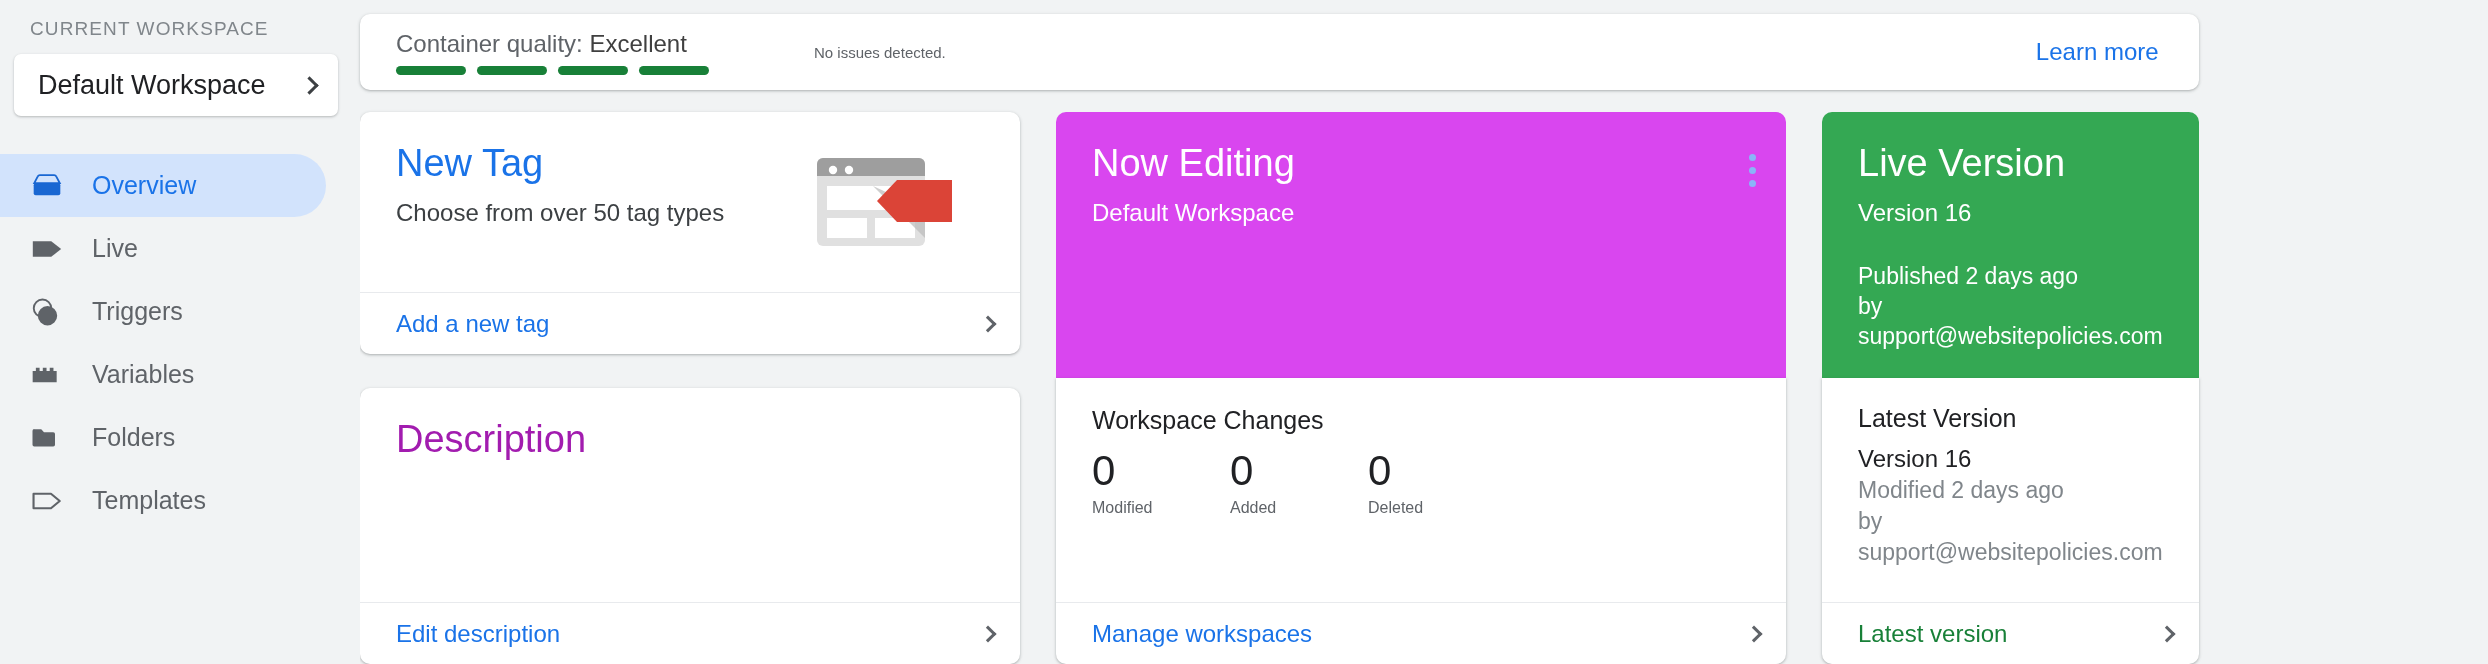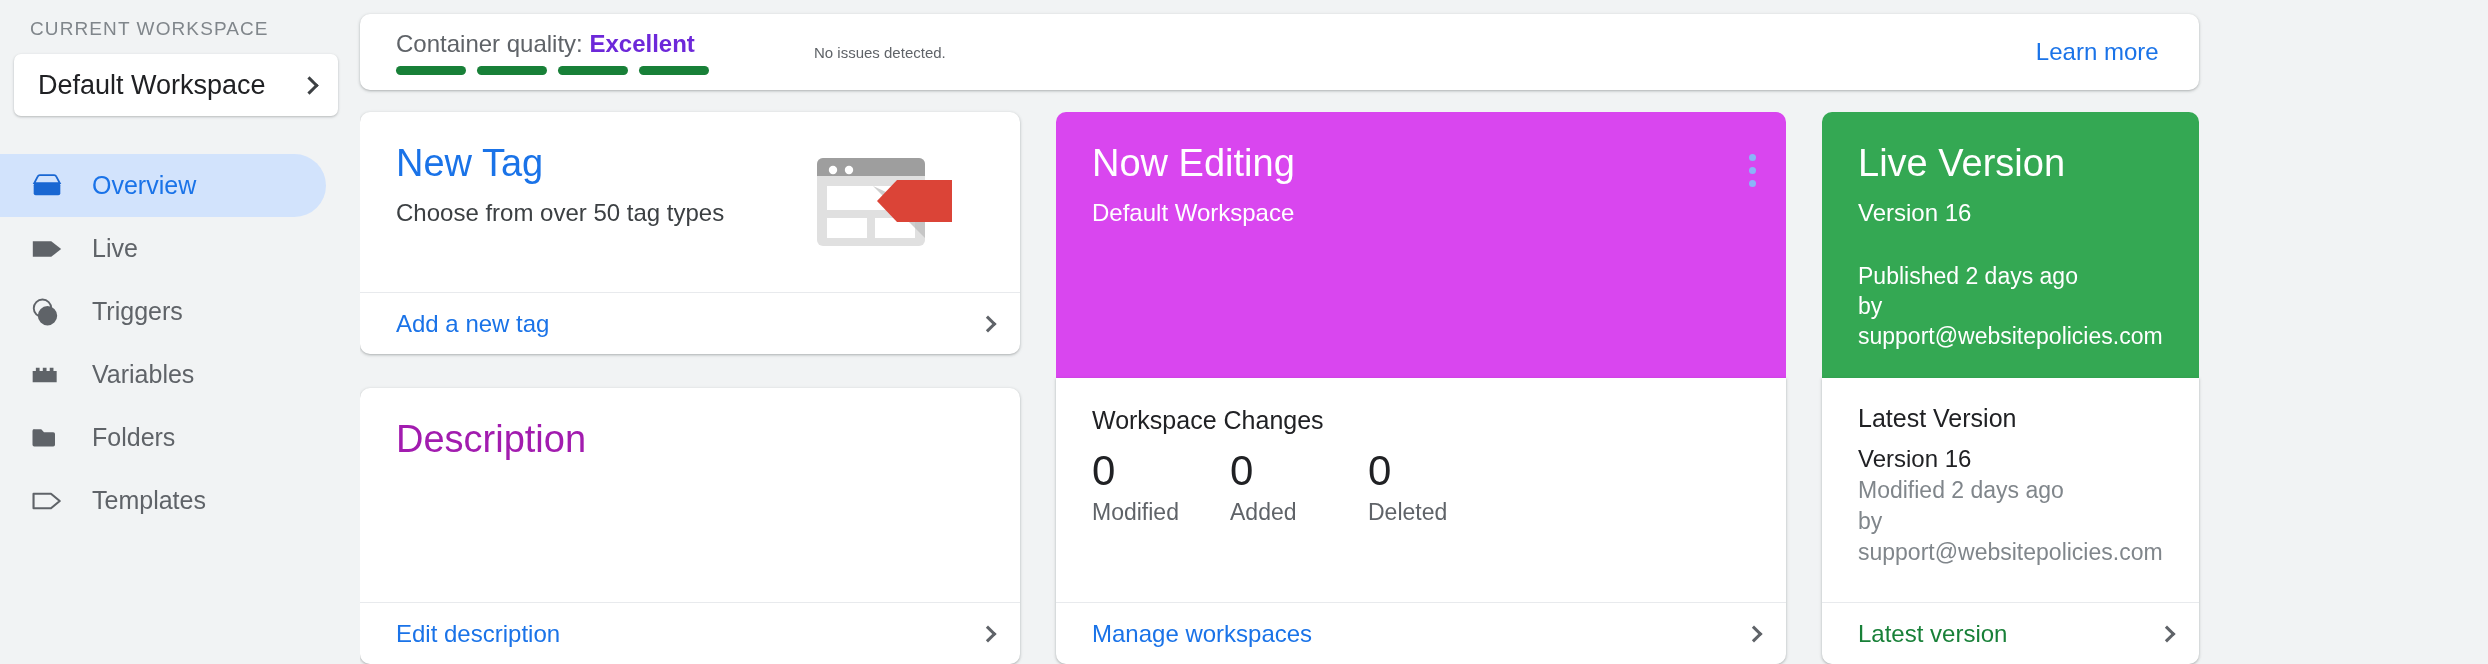--- a/index.html
+++ b/index.html
@@ -65,21 +65,21 @@
     box-shadow: 0 1px 2px rgba(60,64,67,.25), 0 1px 3px 1px rgba(60,64,67,.1);
   }
 
   
   .quality {
     height: 76px; display: flex; align-items: center;
     padding: 0 34px 0 36px; margin-bottom: 22px; position: relative;
   }
   .q-left { display: flex; flex-direction: column; justify-content: center; width: 350px; }
   .q-title { font-size: 24px; color: #5f6368; margin-bottom: 8px; white-space: nowrap; }
-  .q-title b { color: #6d28d9; font-weight: 700; }
+  .q-title b { color: #404040; font-weight: 400; }
   .q-bars { display: flex; gap: 11px; }
   .q-bar { width: 70px; height: 9px; border-radius: 5px; }
   .q-issues { font-size: 15px; color: #5f6368; margin-left: 68px; }
   .q-learn {
     margin-left: auto; font-size: 24px; color: #1a73e8;
     font-weight: 400; cursor: pointer; padding-right: 6px;
   }
 
   
   .cols { display: flex; gap: 36px; flex: 1; }
@@ -129,21 +129,21 @@
     border-radius: 0 0 10px 10px; flex: 1;
     display: flex; flex-direction: column;
     background: #fff;
     box-shadow: 0 1px 2px rgba(60,64,67,.25), 0 1px 3px 1px rgba(60,64,67,.1);
   }
   .ch-body { flex: 1; padding: 28px 36px 0 36px; }
   .ch-title { font-size: 25px; color: #202124; margin-bottom: 14px; }
   .ch-stats { display: flex; }
   .ch-stat { width: 138px; }
   .ch-num { font-size: 42px; color: #202124; font-weight: 400; line-height: 1.05; }
-  .ch-lbl { font-size: 23px; color: #5f6368; margin-top: 6px; }
+  .ch-lbl { font-size: 16px; color: #5f6368; margin-top: 6px; }
 
   
   .live {
     background: #34a853; border-radius: 10px 10px 0 0;
     height: 266px; padding: 30px 36px 0 36px;
     display: flex; flex-direction: column;
   }
   .lv-title { font-size: 38px; color: #fff; font-weight: 400; margin-bottom: 14px; }
   .lv-sub { font-size: 24px; color: #fff; }
   .lv-meta { margin-top: auto; padding-bottom: 26px; }

